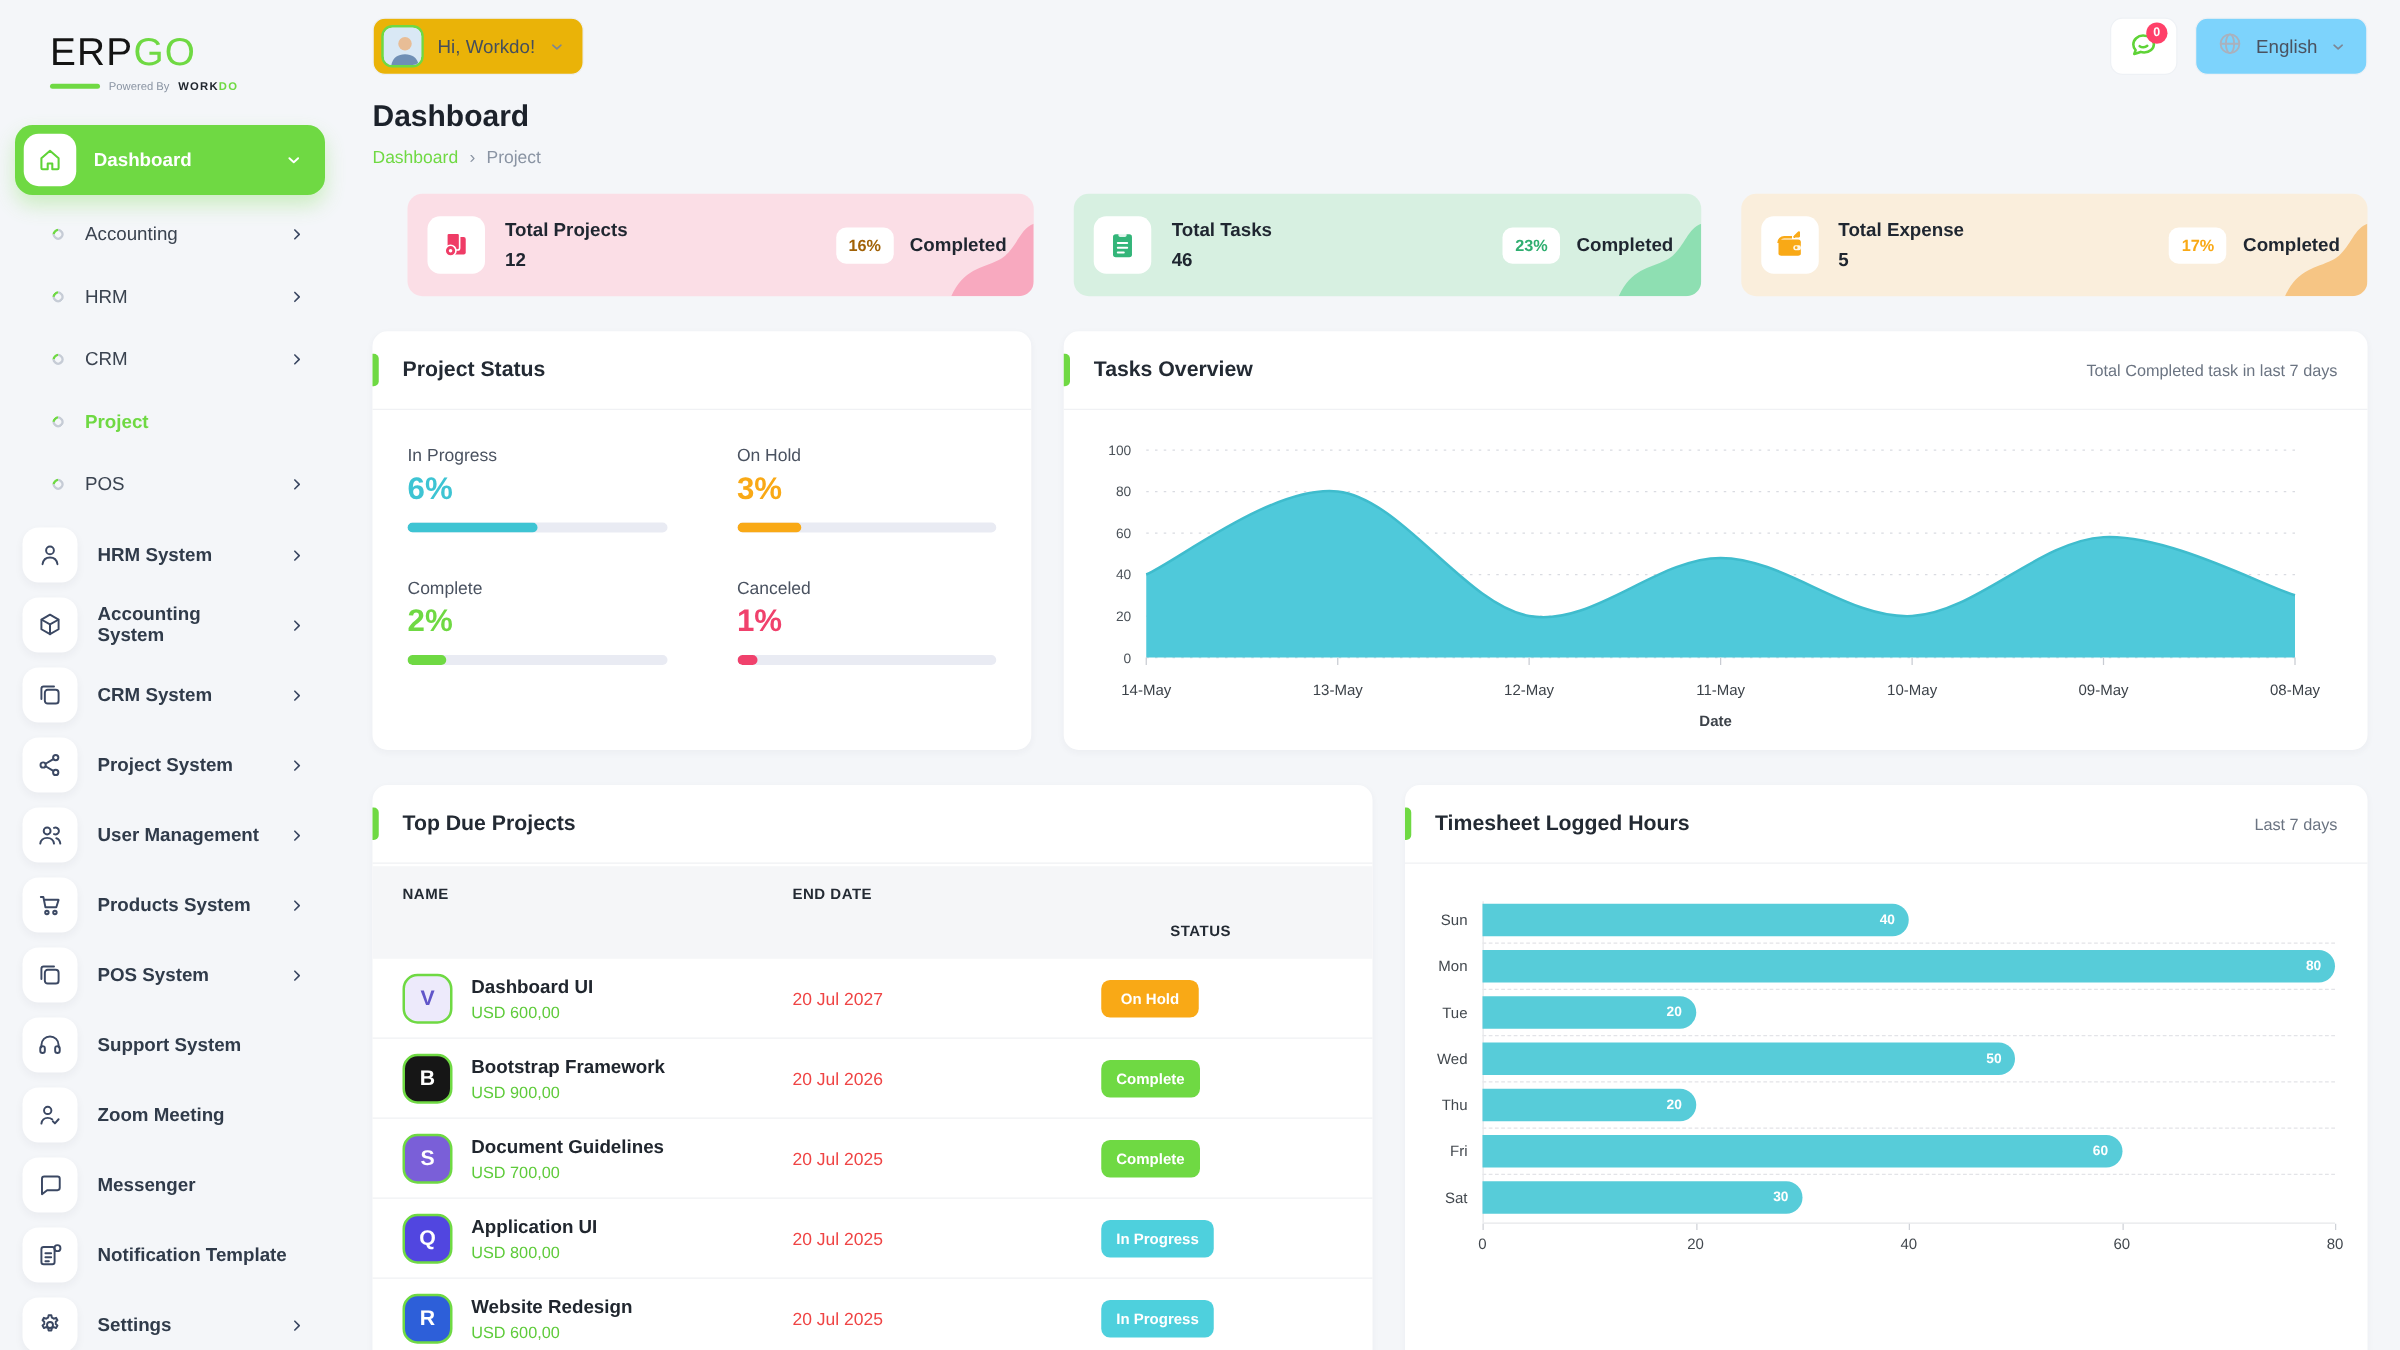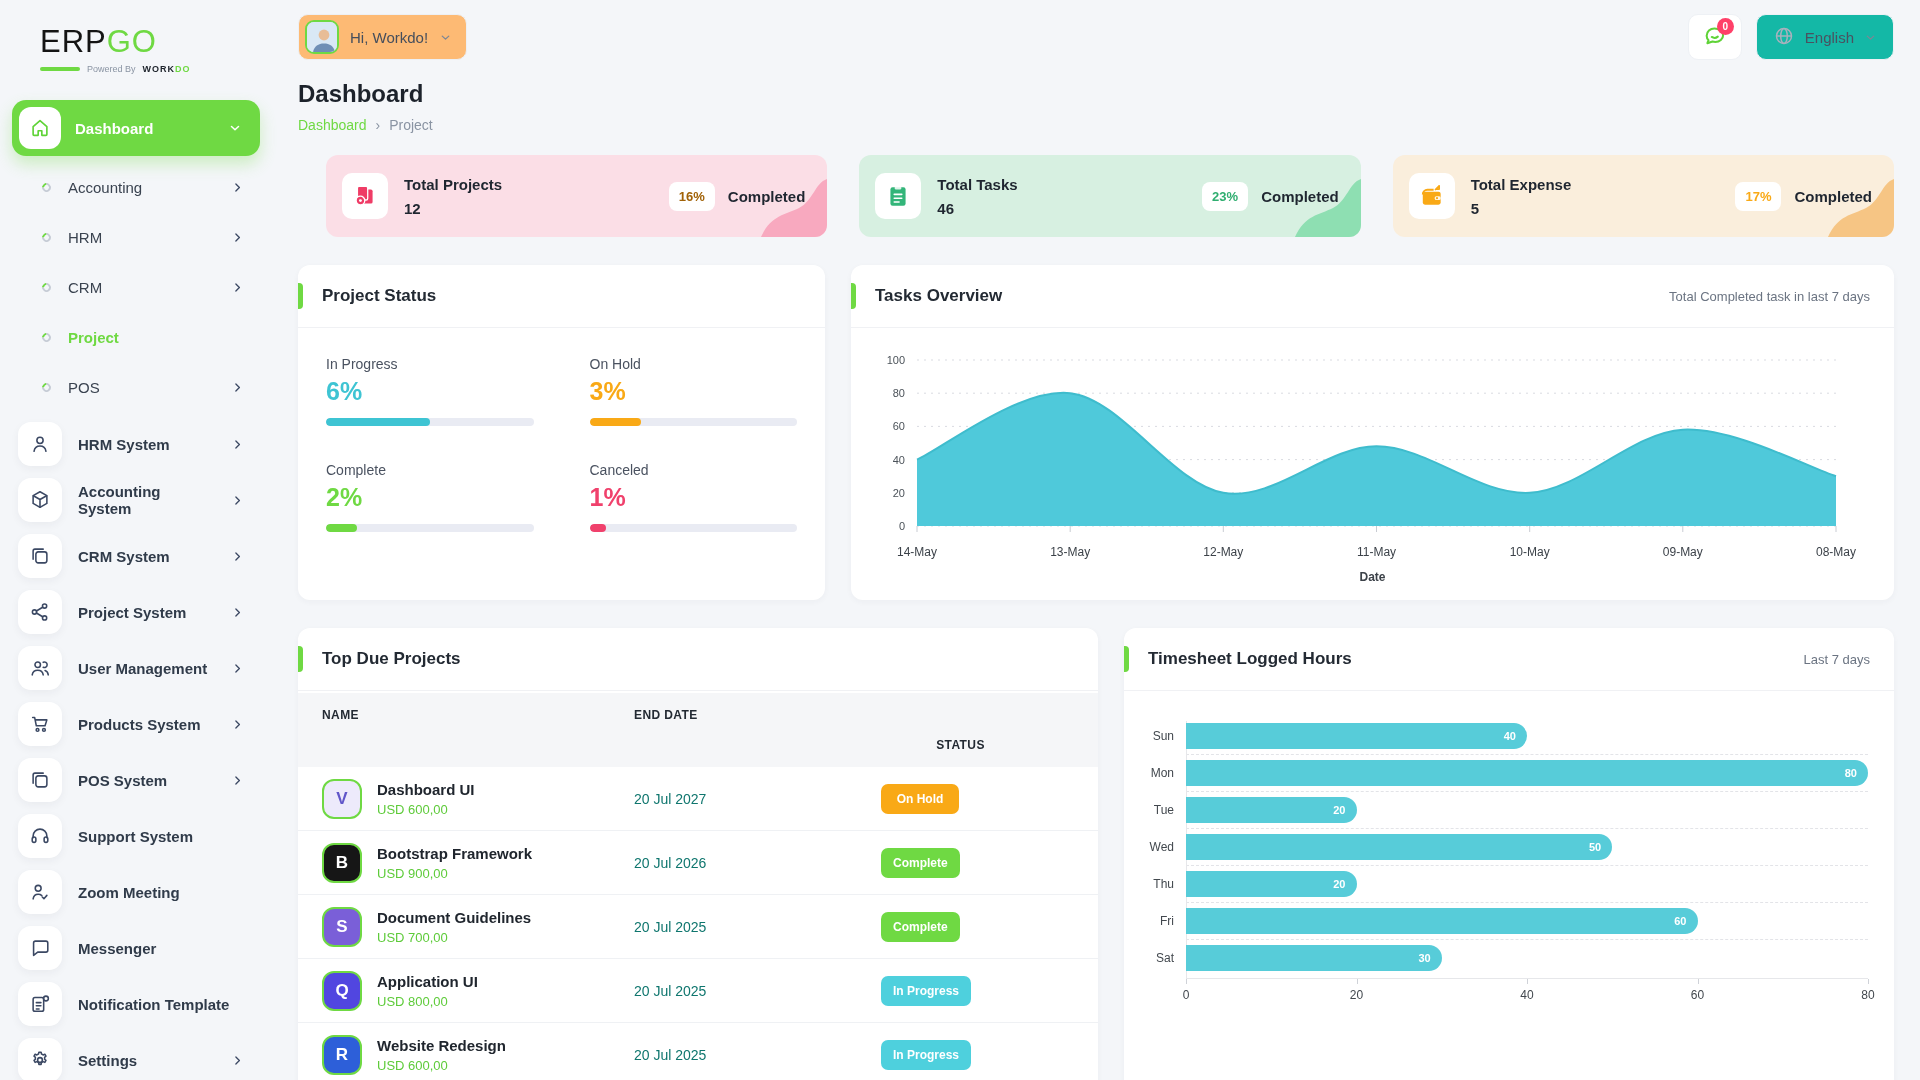--- a/index.html
+++ b/index.html
@@ -26,30 +26,30 @@
   .main-items{margin-top:4px;}
   .main-item{display:flex;align-items:center;height:56px;padding:0 28px 0 18px;gap:16px;cursor:pointer;}
   .mi-ic{width:44px;height:44px;background:#fff;border-radius:13px;display:grid;place-items:center;
     box-shadow:0 3px 8px rgba(30,40,60,.05);flex:none;}
   .mi-label{flex:1;font-size:15px;font-weight:600;color:#303b4a;}
   .chev{display:grid;place-items:center;}
 
   
   .main{margin-left:272px;padding:14px 26px 0;}
   .topbar{display:flex;justify-content:space-between;align-items:center;}
-  .user-chip{display:flex;align-items:center;gap:11px;background:#fdba74;border:1px solid #edf0f4;border-radius:10px;
+  .user-chip{display:flex;align-items:center;gap:11px;background:#eab308;border:1px solid #edf0f4;border-radius:10px;
     padding:0 14px 0 6px;height:46px;cursor:pointer;}
   .avatar{width:34px;height:34px;border-radius:9px;border:2px solid #6fd943;background:#d9e8f5;overflow:hidden;display:grid;place-items:center;}
   .greeting{font-size:15px;color:#454e5c;font-weight:500;}
   .topbar-right{display:flex;gap:14px;}
   .icon-btn{position:relative;width:54px;height:46px;background:#fff;border-radius:10px;border:1px solid #eef1f5;
     display:grid;place-items:center;cursor:pointer;}
   .badge-dot{position:absolute;top:3px;right:7px;min-width:17px;height:17px;padding:0 4px;border-radius:9px;background:#ff4069;
     color:#fff;font-size:10px;font-weight:700;display:grid;place-items:center;}
-  .lang-btn{display:flex;align-items:center;gap:10px;background:#14b8a6;border:1px solid #eef1f5;border-radius:10px;
+  .lang-btn{display:flex;align-items:center;gap:10px;background:#7dd3fc;border:1px solid #eef1f5;border-radius:10px;
     padding:0 16px;height:46px;font-size:15px;color:#4a5260;cursor:pointer;}
 
   .page-head{margin:20px 0 0;}
   .page-title{font-size:24px;font-weight:700;color:#1c222b;}
   .breadcrumb{margin-top:9px;font-size:14px;display:flex;gap:9px;align-items:center;}
   .breadcrumb .bc-link{color:#6fd943;cursor:pointer;text-decoration:none;}
   .breadcrumb .bc-sep,.breadcrumb .bc-cur{color:#8a94a3;}
 
   .stat-row{display:flex;gap:32px;margin-top:22px;padding-left:28px;}
   .stat-card{flex:1;border-radius:12px;position:relative;overflow:hidden;display:flex;align-items:center;gap:16px;
@@ -89,21 +89,21 @@
   .t-head{display:grid;grid-template-columns:1fr 235px 205px;background:#f5f6f8;padding:15px 24px;
     font-size:12px;font-weight:700;color:#232a33;letter-spacing:.4px;margin-top:2px;}
   .t-head .h-status{text-align:center;padding-right:22px;margin-top:30px;}
   .t-row{display:grid;grid-template-columns:1fr 235px 205px;align-items:center;padding:0 24px;height:64px;
     border-bottom:1px solid #eff1f4;cursor:pointer;}
   .t-name{display:flex;align-items:center;}
   .proj-icon{width:40px;height:40px;border:2px solid #6fd943;border-radius:12px;display:grid;place-items:center;
     font-weight:700;font-size:17px;margin-right:15px;flex:none;}
   .proj-name{font-size:15px;font-weight:700;color:#20262e;}
   .proj-amount{font-size:13px;color:#5ecb3a;margin-top:4px;}
-  .t-date{font-size:14px;color:#0f766e;}
+  .t-date{font-size:14px;color:#ef4444;}
   .t-status{padding-left:12px;}
   .badge{display:inline-block;min-width:78px;text-align:center;padding:8px 12px;border-radius:7px;color:#fff;
     font-size:12px;font-weight:600;}
 
   .ts-body{padding:30px 26px 0 14px;}
   .bar-plot{position:relative;}
   .bar-plot::before{content:'';position:absolute;left:48px;top:0;bottom:32px;width:1px;background:#e6e7ea;}
   .bar-row{display:flex;align-items:center;height:30px;}
   .bar-ylabel{width:48px;text-align:right;padding-right:12px;font-size:12px;color:#42484e;flex:none;}
   .bar-track{flex:1;height:26px;position:relative;}

